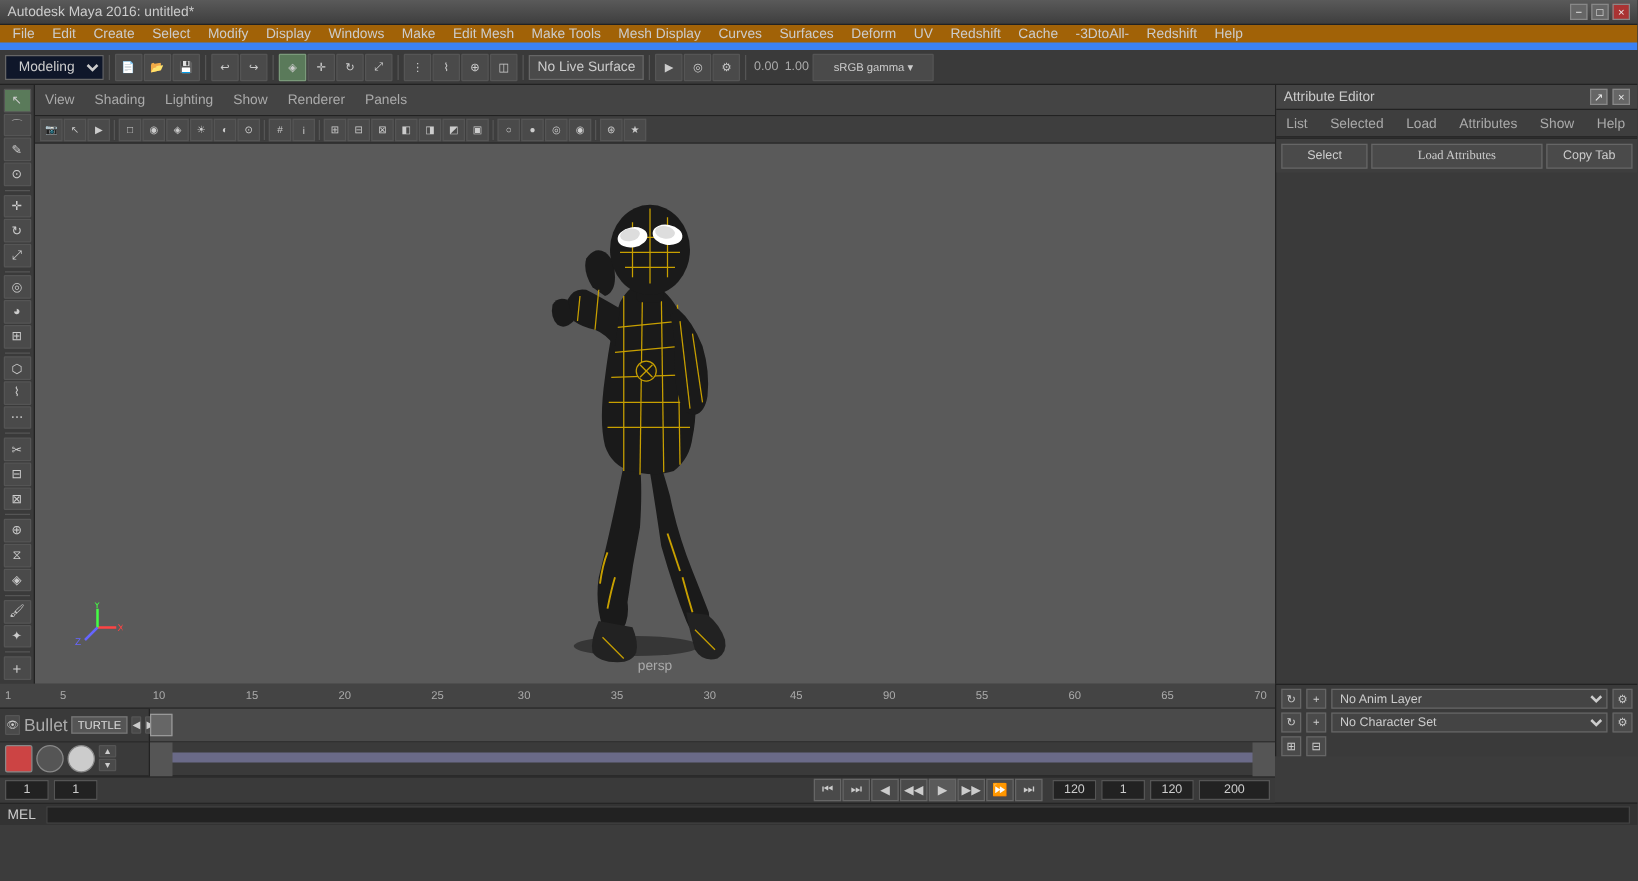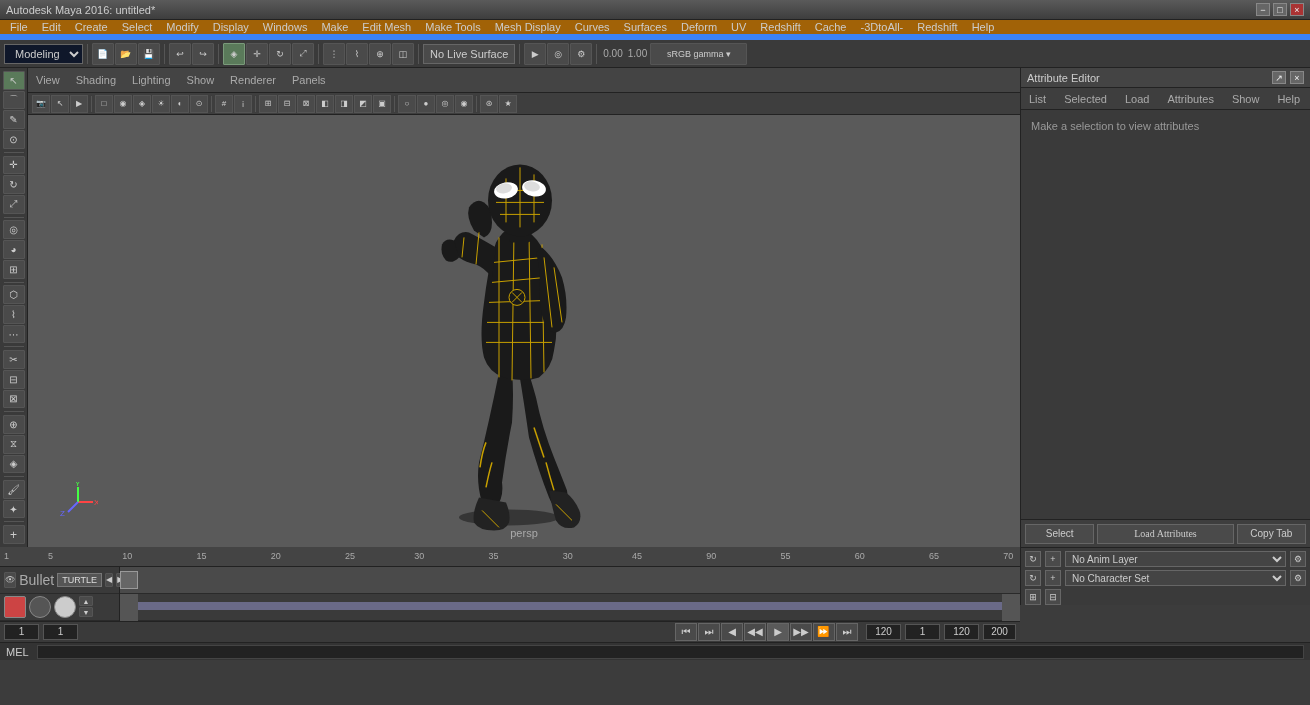--- a/index.html
+++ b/index.html
@@ -668,23 +668,20 @@
       </div>
     </div>
     <div id="attr-editor-tabs">
       <span class="ae-tab">List</span>
       <span class="ae-tab">Selected</span>
       <span class="ae-tab">Load</span>
       <span class="ae-tab">Attributes</span>
       <span class="ae-tab">Show</span>
       <span class="ae-tab">Help</span>
     </div>
-    <div id="attr-content">
-      <span>Make a selection to view attributes</span>
-    </div>
     <div id="attr-footer">
       <div class="af-btn">Select</div>
       <div class="af-btn" style="flex:2;font-family:Liberation Serif, serif;">Load Attributes</div>
       <div class="af-btn">Copy Tab</div>
     </div>
   </div>
 </div>
 
 <div class="bottom-area">
   <div class="bottom-main">
@@ -755,21 +752,21 @@
         <div class="pb-btn">◀</div>
         <div class="pb-btn">◀◀</div>
         <div class="pb-btn" style="background:#5a5a5a;">▶</div>
         <div class="pb-btn">▶▶</div>
         <div class="pb-btn">⏩</div>
         <div class="pb-btn">⏭</div>
       </div>
       <input class="pb-field" value="120" readonly="" style="width: 35px; margin-left: 4px;">
       <input class="pb-field" value="1" readonly="" style="width: 35px;">
       <input class="pb-field" value="120" readonly="" style="width: 35px;">
-      <input class="pb-field" value="200" readonly="" style="width: 33px;">
+      <input class="pb-field" value="200" readonly="" style="width: 57px;">
     </div>
   </div>
 
   <div id="bottom-right-panel">
     <div class="br-row">
       <div class="br-icon-btn">↻</div>
       <div class="br-icon-btn">+</div>
       <select class="br-dropdown">
         <option>No Anim Layer</option>
       </select>

